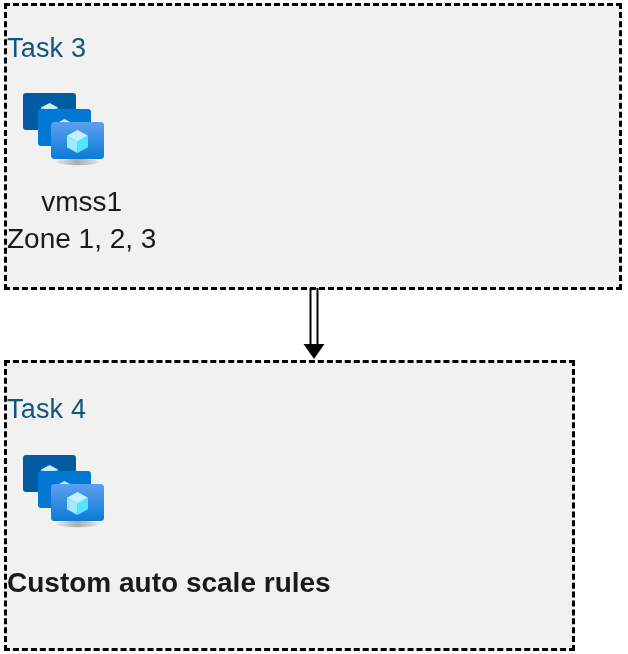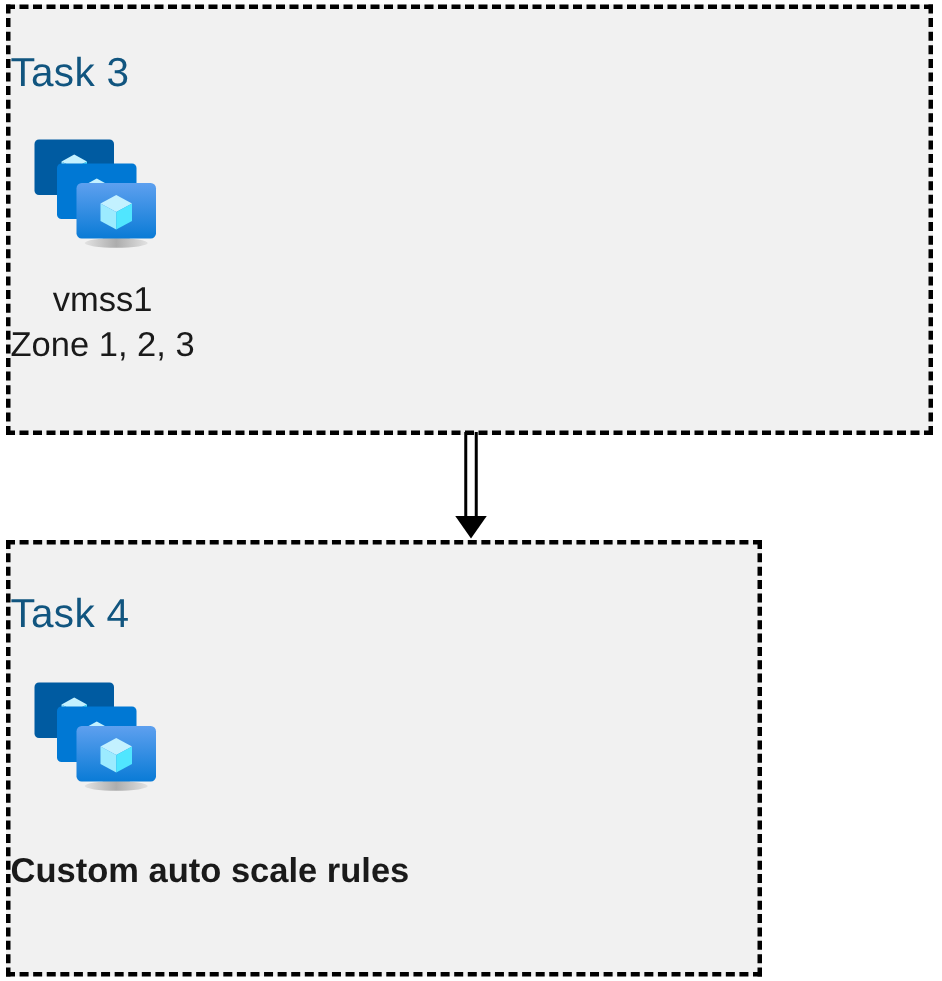--- a/index.html
+++ b/index.html
@@ -35,38 +35,38 @@
   }
   #task-box-1 {
     left: 4px;
     top: 3px;
     width: 618px;
     height: 287px;
   }
   #task-box-2 {
     left: 4px;
     top: 360px;
-    width: 504px;
+    width: 571px;
     height: 291px;
   }
 
   .task-title {
     color: #11557f;
     font-size: 27px;
     font-weight: 400;
     line-height: 1;
     letter-spacing: 0.2px;
     white-space: nowrap;
   }
   #task-box-1 .task-title { margin-top: 29px; }
   #task-box-2 .task-title { margin-top: 33px; }
 
   .task-caption {
     color: #1a1a1a;
-    font-size: 23px;
+    font-size: 28px;
     font-weight: 400;
     line-height: 1.32;
     text-align: center;
     white-space: pre-line;
   }
   #task-box-1 .task-caption { margin-top: 17px; }
   #task-box-2 .task-caption { margin-top: 36px; font-weight: bold; }
 
   
   .vmss-icon {

